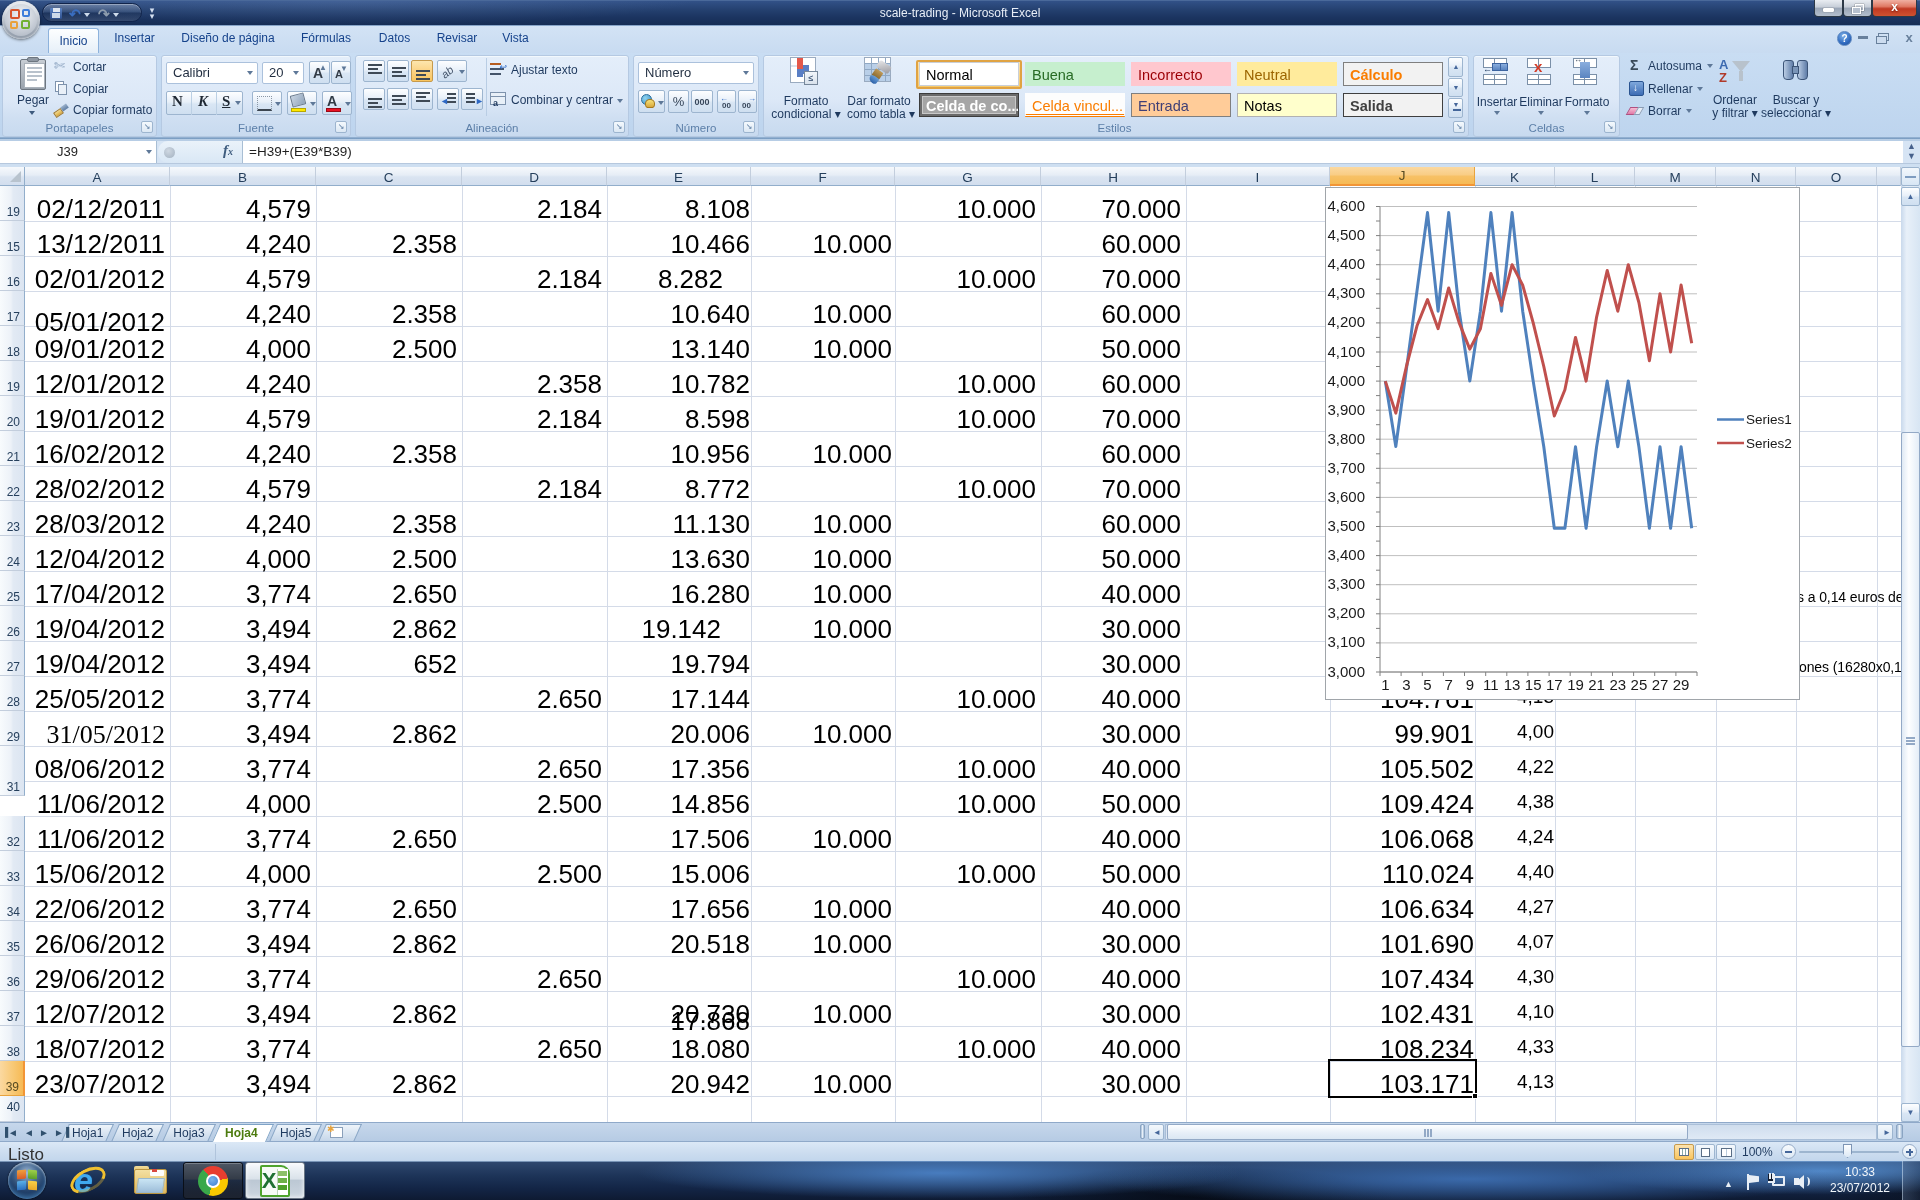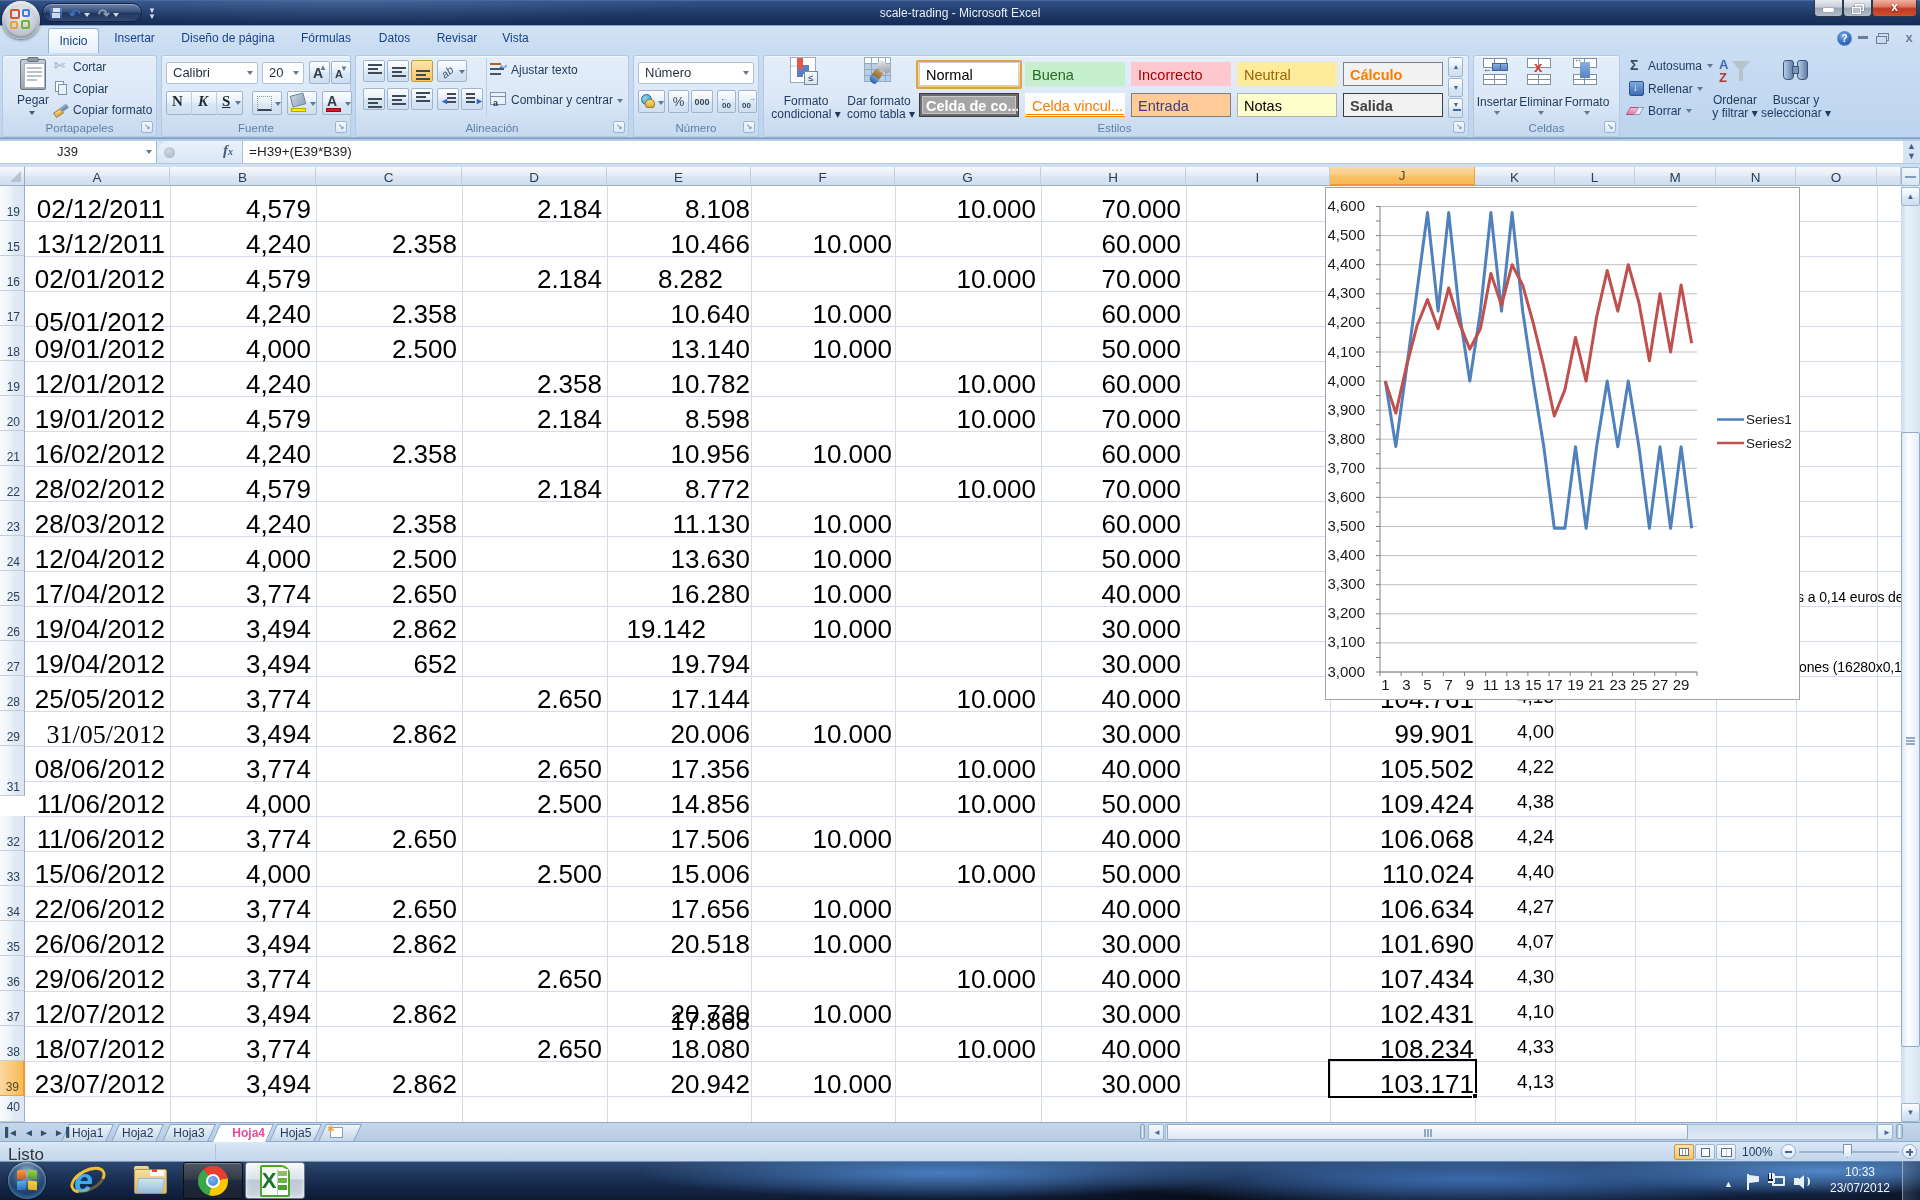--- a/index.html
+++ b/index.html
@@ -566,21 +566,21 @@
 <div class="cell" style="left:1041px;top:369px;width:140px;">50.000</div>
 <div class="cell" style="left:25px;top:404px;width:140px;">17/04/2012</div>
 <div class="cell" style="left:170px;top:404px;width:141px;">3,774</div>
 <div class="cell" style="left:316px;top:404px;width:141px;">2.650</div>
 <div class="cell" style="left:607px;top:404px;width:143px;">16.280</div>
 <div class="cell" style="left:751px;top:404px;width:141px;">10.000</div>
 <div class="cell" style="left:1041px;top:404px;width:140px;">40.000</div>
 <div class="cell" style="left:25px;top:439px;width:140px;">19/04/2012</div>
 <div class="cell" style="left:170px;top:439px;width:141px;">3,494</div>
 <div class="cell" style="left:316px;top:439px;width:141px;">2.862</div>
-<div class="cell" style="left:592px;top:439px;width:114px;">19.142</div>
+<div class="cell" style="left:607px;top:439px;width:114px;">19.142</div>
 <div class="cell" style="left:751px;top:439px;width:141px;">10.000</div>
 <div class="cell" style="left:1041px;top:439px;width:140px;">30.000</div>
 <div class="cell" style="left:25px;top:474px;width:140px;">19/04/2012</div>
 <div class="cell" style="left:170px;top:474px;width:141px;">3,494</div>
 <div class="cell" style="left:316px;top:474px;width:141px;">652</div>
 <div class="cell" style="left:607px;top:474px;width:143px;">19.794</div>
 <div class="cell" style="left:1041px;top:474px;width:140px;">30.000</div>
 <div class="cell" style="left:25px;top:509px;width:140px;">25/05/2012</div>
 <div class="cell" style="left:170px;top:509px;width:141px;">3,774</div>
 <div class="cell" style="left:462px;top:509px;width:140px;">2.650</div>
@@ -814,21 +814,21 @@
 <span class="navarr" style="left:39px;">►</span>
 <span class="navarr" style="left:54px;">►</span>
     <span class="navarr" style="left:63px;font-size:9px;">▐</span>
 <div class="sheettab" style="left:65px;width:45px;"></div>
 <div class="sheettxt" style="left:72px;width:31px;text-align:center;">Hoja1</div>
 <div class="sheettab" style="left:115px;width:45px;"></div>
 <div class="sheettxt" style="left:122px;width:31px;text-align:center;">Hoja2</div>
 <div class="sheettab" style="left:166px;width:46px;"></div>
 <div class="sheettxt" style="left:173px;width:32px;text-align:center;">Hoja3</div>
 <div class="sheettab" style="left:216px;width:54px;background:#fff;border-color:#7fa3c6;z-index:5;"></div>
-<div class="sheettxt" style="left:225px;width:40px;text-align:right;font-weight:bold;color:#ec4899;">Hoja4</div>
+<div class="sheettxt" style="left:225px;width:40px;text-align:left;font-weight:bold;color:#4d7c0f;">Hoja4</div>
 <div class="sheettab" style="left:273px;width:45px;"></div>
 <div class="sheettxt" style="left:280px;width:31px;text-align:center;">Hoja5</div>
 <div class="sheettab" style="left:322px;width:36px;"></div>
 <div class="abs" style="left:330px;top:1127px;width:13px;height:11px;background:#fff;border:1px solid #8aa0ba;z-index:6;">
       <div style="position:absolute;left:-4px;top:-4px;color:#e8a33d;font-size:9px;">✱</div>
     </div>
 <div class="abs" style="left:1140px;top:1124px;width:5px;height:15px;background:linear-gradient(90deg,#9fb8d4,#e8f0f8 50%,#9fb8d4);border:1px solid #8aa4c2;border-radius:2px;"></div>
 <div class="abs" style="left:1148px;top:1124px;width:16px;height:16px;background:linear-gradient(#f4f8fc,#d8e6f4);border:1px solid #9db5cf;border-radius:2px;">
       <span style="position:absolute;left:4px;top:3px;font-size:8px;color:#44669a;">◄</span>
     </div>

